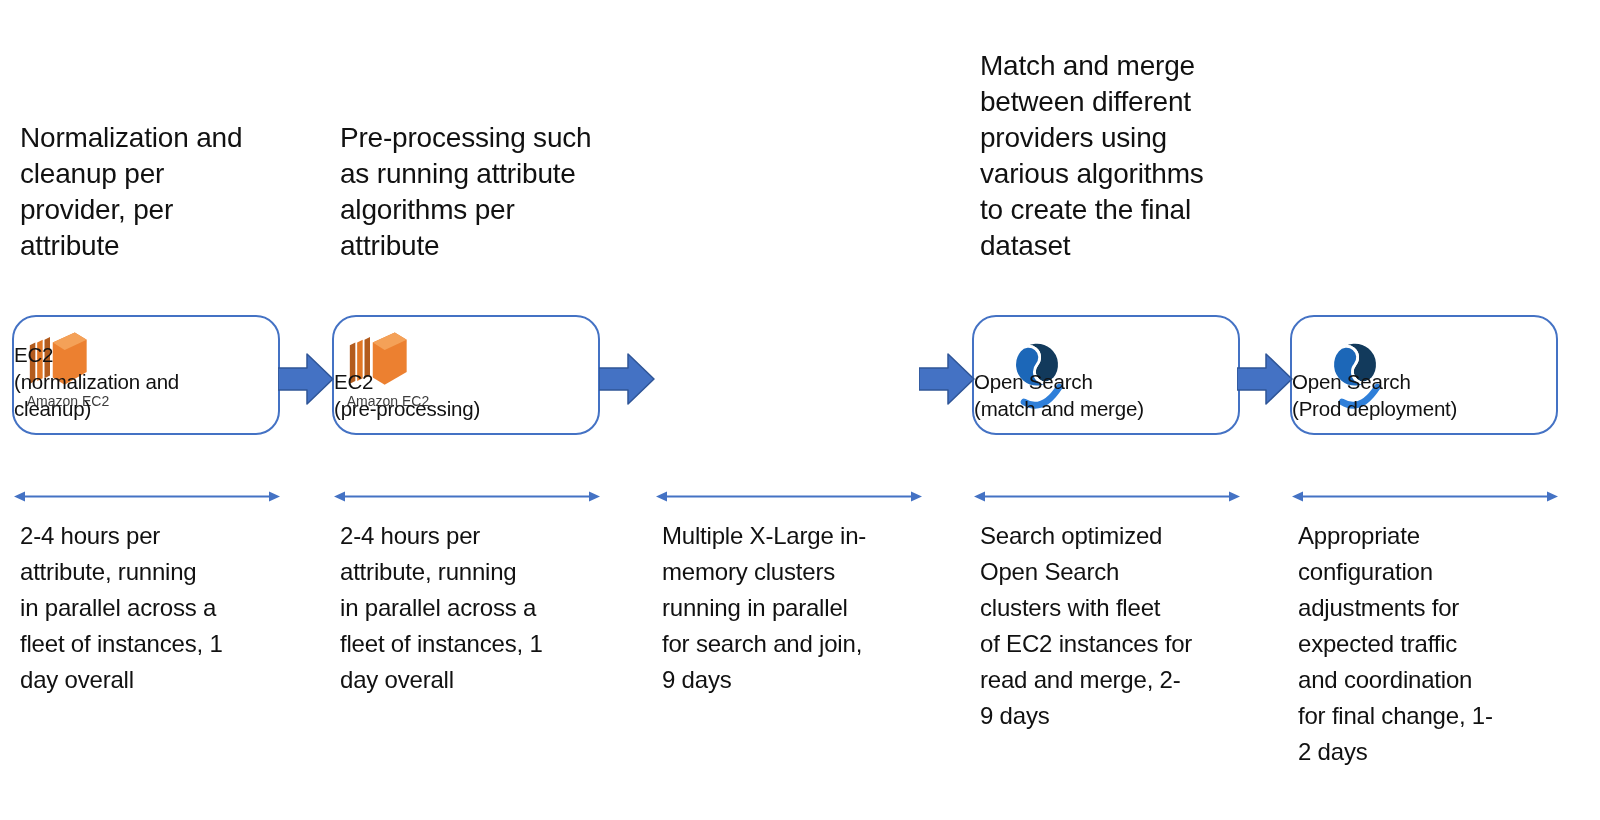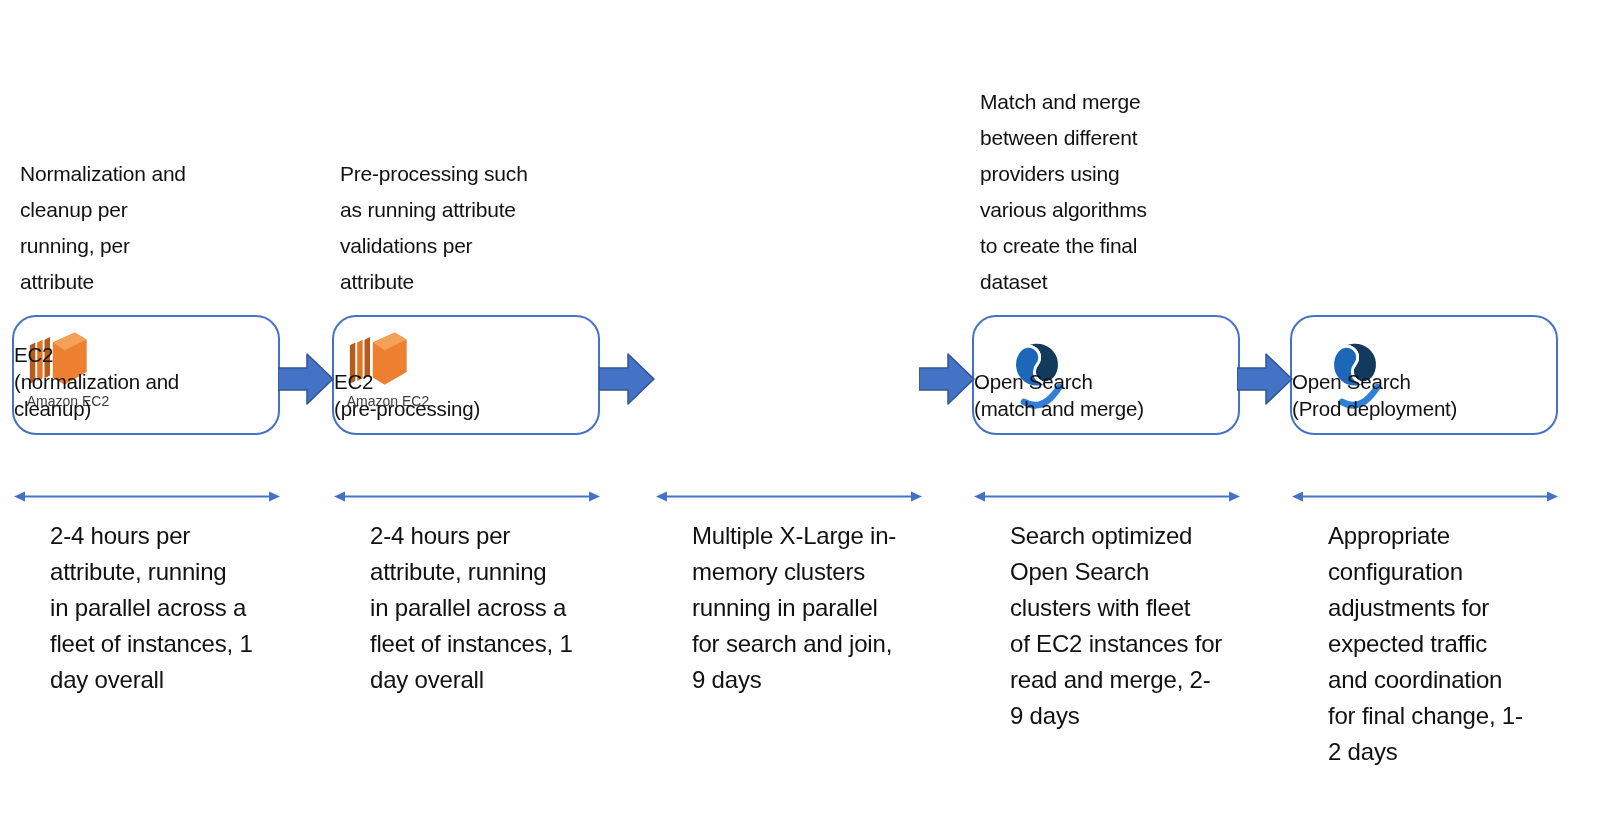--- a/index.html
+++ b/index.html
@@ -4,53 +4,53 @@
 <style>
   html,body{margin:0;padding:0;background:#ffffff;}
   .canvas{
     position:relative;width:1600px;height:820px;background:#ffffff;overflow:hidden;
     font-family:"Liberation Sans","DejaVu Sans",sans-serif;color:#111;
   }
   .stage{position:absolute;top:0;height:100%;width:268px;}
   .s0{left:12px;} .s1{left:332px;} .s2{left:654px;} .s3{left:972px;} .s4{left:1290px;}
 
   .desc{
-    position:absolute;bottom:520px;left:8px;width:280px;
-    font-size:21px;line-height:36px;white-space:pre-line;letter-spacing:-0.2px;margin-top:12px;
+    position:absolute;bottom:556px;left:8px;width:280px;
+    font-size:28px;line-height:36px;white-space:pre-line;letter-spacing:-0.2px;margin-top:12px;
   }
   .svc-box{
     position:absolute;top:315px;left:0;width:100%;height:120px;box-sizing:border-box;
     background:#fff;border:2.5px solid #4472C4;border-radius:24px;
   }
   .svc-icon{position:absolute;top:12px;left:14px;}
   .icon-caption{
     position:absolute;top:76px;left:12px;width:84px;text-align:center;
     font-size:14px;color:#3d3d3d;letter-spacing:0;
   }
   .svc-label{
     position:absolute;right:14px;bottom:11px;width:250px;
     font-size:20.5px;line-height:27px;white-space:pre-line;letter-spacing:-0.2px;
   }
   .span-arrow{position:absolute;top:489px;left:2px;}
   .duration{
     position:absolute;top:518px;left:8px;width:280px;
-    font-size:24px;line-height:36px;white-space:pre-line;letter-spacing:-0.2px;margin-left:30px;
+    font-size:24px;line-height:36px;white-space:pre-line;letter-spacing:-0.2px;
   }
   .flow-arrow{position:absolute;top:350px;width:56px;height:58px;}
   .fa0{left:278px;} .fa1{left:599px;} .fa2{left:919px;} .fa3{left:1237px;}
 </style>
 </head>
 <body>
 
 <div class="canvas">
 
   <div class="stage s0">
     <div class="desc">Normalization and
 cleanup per
-running, per
+provider, per
 attribute</div>
     <div class="svc-box">
       <span class="svc-icon">
         <svg width="66" height="62" viewBox="0 0 72 66">
           <path d="M2 17 L8 14 L8 56 L2 59 Z" fill="#B35C1E"></path>
           <path d="M10 14 L16 11 L16 53 L10 56 Z" fill="#E17726"></path>
           <path d="M18 11 L24 8 L24 50 L18 53 Z" fill="#B35C1E"></path>
           <path d="M27 14 L51 3 L64 11 L64 46 L40 60 L27 52 Z" fill="#EC8030"></path>
           <path d="M27 14 L51 3 L64 11 L40 22 Z" fill="#F4A158"></path>
         </svg>
@@ -70,21 +70,21 @@
     <div class="duration">2-4 hours per
 attribute, running
 in parallel across a
 fleet of instances, 1
 day overall</div>
   </div>
 
   <div class="stage s1">
     <div class="desc">Pre-processing such
 as running attribute
-validations per
+algorithms per
 attribute</div>
     <div class="svc-box">
       <span class="svc-icon">
         <svg width="66" height="62" viewBox="0 0 72 66">
           <path d="M2 17 L8 14 L8 56 L2 59 Z" fill="#B35C1E"></path>
           <path d="M10 14 L16 11 L16 53 L10 56 Z" fill="#E17726"></path>
           <path d="M18 11 L24 8 L24 50 L18 53 Z" fill="#B35C1E"></path>
           <path d="M27 14 L51 3 L64 11 L64 46 L40 60 L27 52 Z" fill="#EC8030"></path>
           <path d="M27 14 L51 3 L64 11 L40 22 Z" fill="#F4A158"></path>
         </svg>

